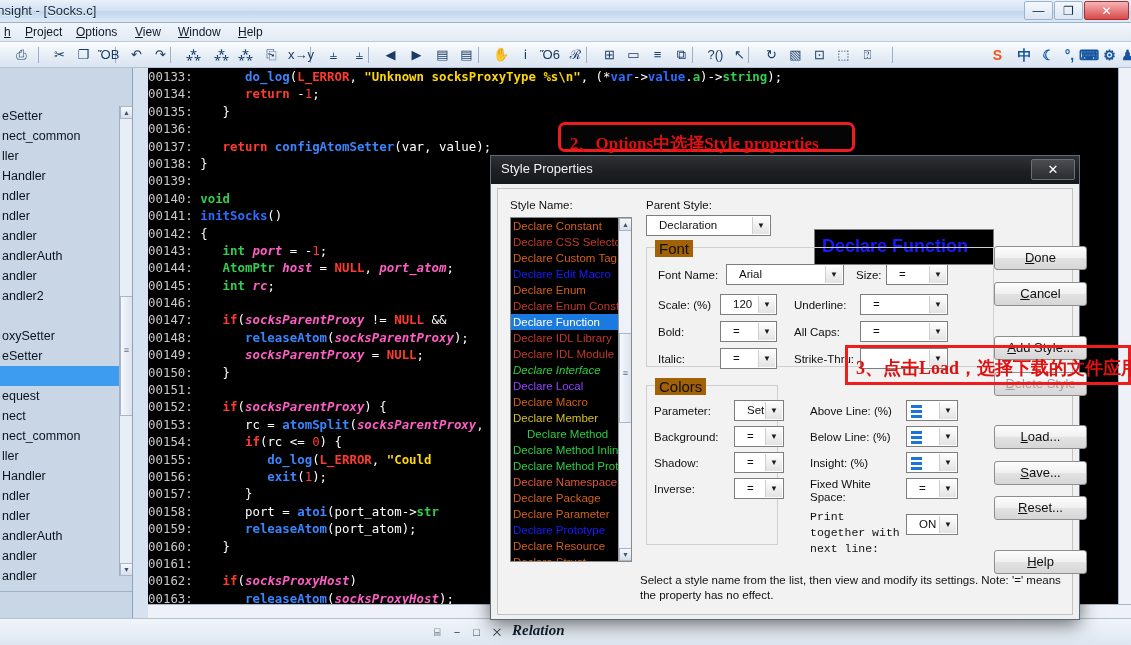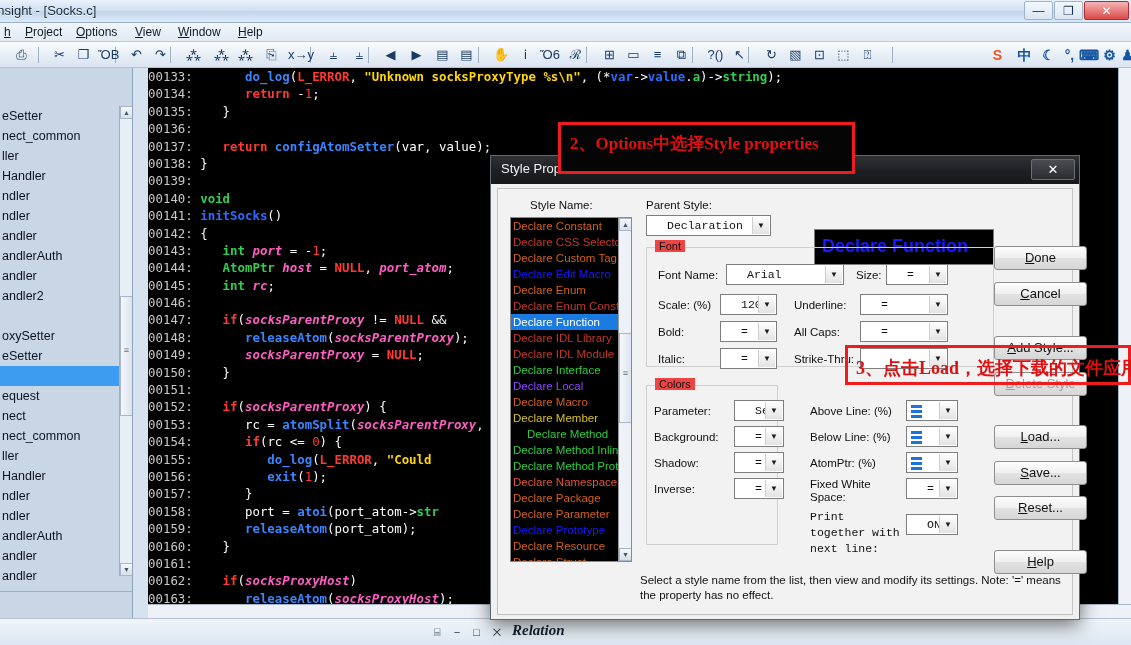--- a/index.html
+++ b/index.html
@@ -225,21 +225,21 @@
   .sl-scroll .thumb::after {
     content: "≡"; position: absolute; left: 0; right: 0; top: 34px;
     text-align: center; font-size: 9px; color: #5c6e84;
   }
 
   .combo {
     position: absolute; height: 21px;
     background: #fff; border: 1px solid #7e7e7e;
     font-size: 11.5px; color: #101010;
   }
-  .combo .val { position: absolute; left: 20px; top: 3px; white-space: nowrap; font-family: Liberation Mono, monospace; }
+  .combo .val { position: absolute; left: 12px; top: 3px; white-space: nowrap; }
   .combo .arw {
     position: absolute; right: 1px; top: 1px; width: 17px; height: 17px;
     background: linear-gradient(to bottom,#fdfdfd,#e3e3e3);
     border-left: 1px solid #cfcfcf;
     font-size: 8px; text-align: center; line-height: 17px; color: #1a1a1a;
   }
   .combo .colorbar {
     position: absolute; left: 4px; top: 4px; width: 11px; height: 13px;
     background: repeating-linear-gradient(to bottom,#1b74d8 0 3px,#ffffff 3px 5px);
   }
@@ -253,22 +253,22 @@
     font-size: 18px; font-weight: bold; color: #1a1aff;
     font-family: "Liberation Sans", sans-serif;
   }
 
   .grp {
     position: absolute;
     border: 1px solid #cfcfcf;
   }
   .grp > .cap {
     position: absolute; left: 8px; top: -8px;
-    background: #ef4444; padding: 0 4px;
-    font-size: 11px; color: #101010;
+    background: #a16207; padding: 0 4px;
+    font-size: 15px; color: #101010;
   }
 
   .btn {
     position: absolute; width: 93px; height: 24px;
     background: linear-gradient(to bottom,#fdfdfd 0%,#f0f0f0 48%,#e2e2e2 52%,#d6d6d6 100%);
     border: 1px solid #8e8e8e; border-radius: 3px;
     font-size: 13px; color: #101010;
     text-align: center; line-height: 22px;
   }
   .btn u { text-decoration: underline; }
@@ -287,21 +287,21 @@
     border: 3px solid #ee1c1c;
     box-sizing: border-box;
   }
   .anno .txt {
     position: absolute; white-space: nowrap;
     color: #e01010; font-weight: bold;
     font-family: "Liberation Serif", serif;
   }
   #anno1 { left: 63px; top: 57px; width: 196px; height: 38px; }
   #anno1 .txt { left: 12px; top: 6px; font-size: 17px; }
-  #anno2 { left: 558px; top: 122px; width: 297px; height: 52px; background: #050505; }
+  #anno2 { left: 558px; top: 122px; width: 297px; height: 30px; background: #050505; border-radius: 7px; }
   #anno2 .txt { left: 9px; top: 7px; font-size: 17px; }
   #anno3 { left: 845px; top: 345px; width: 286px; height: 40px; padding-left: 24px; }
   #anno3 .txt { left: 8px; top: 8px; font-size: 18px; }
 </style>
 </head>
 <body>
 
 <div id="root">
   <div class="app-window">
 
@@ -423,33 +423,33 @@
   </div>
 
   <div class="dialog">
     <div class="dlg-title">
       <div class="t">Style Properties</div>
       <div class="dlg-close">✕</div>
     </div>
 
     <div class="dlg-body">
 
-      <div class="lbl" style="left:12px; top:10px;margin-left:20px;">Style Name:</div>
+      <div class="lbl" style="left:12px; top:10px;">Style Name:</div>
       <div class="stylelist">
         <div id="sl-items" style="position:absolute;left:0;top:0;width:108px;">
             <div class="sl-item" style="color: rgb(210, 96, 26);">Declare Constant</div>
             <div class="sl-item" style="color: rgb(192, 57, 43);">Declare CSS Selector</div>
             <div class="sl-item" style="color: rgb(210, 96, 26);">Declare Custom Tag</div>
             <div class="sl-item" style="color: rgb(26, 26, 255);">Declare Edit Macro</div>
             <div class="sl-item" style="color: rgb(210, 96, 26);">Declare Enum</div>
             <div class="sl-item" style="color: rgb(192, 57, 43);">Declare Enum Const</div>
             <div class="sl-item sel" style="color: rgb(26, 26, 255);">Declare Function</div>
             <div class="sl-item" style="color: rgb(192, 57, 43);">Declare IDL Library</div>
             <div class="sl-item" style="color: rgb(192, 57, 43);">Declare IDL Module</div>
-            <div class="sl-item" style="color: rgb(46, 204, 64);">Declare Interface</div>
+            <div class="sl-item" style="color: rgb(46, 204, 64); font-style: italic;">Declare Interface</div>
             <div class="sl-item" style="color: rgb(142, 68, 255);">Declare Local</div>
             <div class="sl-item" style="color: rgb(210, 96, 26);">Declare Macro</div>
             <div class="sl-item" style="color: rgb(212, 192, 32);">Declare Member</div>
             <div class="sl-item" style="color: rgb(46, 204, 64); padding-left: 16px;">Declare Method</div>
             <div class="sl-item" style="color: rgb(46, 204, 64);">Declare Method Inline</div>
             <div class="sl-item" style="color: rgb(46, 204, 64);">Declare Method Proto</div>
             <div class="sl-item" style="color: rgb(224, 85, 58);">Declare Namespace</div>
             <div class="sl-item" style="color: rgb(210, 96, 26);">Declare Package</div>
             <div class="sl-item" style="color: rgb(210, 96, 26);">Declare Parameter</div>
             <div class="sl-item" style="color: rgb(26, 26, 255);">Declare Prototype</div>
@@ -547,21 +547,21 @@
       <div class="lbl" style="left:312px; top:216px;">Above Line: (%)</div>
       <div class="combo" style="left:408px; top:211px; width:52px;">
         <span class="colorbar"></span>
         <span class="arw">▼</span>
       </div>
       <div class="lbl" style="left:312px; top:242px;">Below Line: (%)</div>
       <div class="combo" style="left:408px; top:237px; width:52px;">
         <span class="colorbar"></span>
         <span class="arw">▼</span>
       </div>
-      <div class="lbl" style="left:312px; top:268px;">AtomPtr: (%)</div>
+      <div class="lbl" style="left:312px; top:268px;">Insight: (%)</div>
       <div class="combo" style="left:408px; top:263px; width:52px;">
         <span class="colorbar"></span>
         <span class="arw">▼</span>
       </div>
       <div class="lbl" style="left:312px; top:289px; width:92px; white-space:normal; line-height:13px;">Fixed White Space:</div>
       <div class="combo" style="left:408px; top:289px; width:52px;">
         <span class="val">=</span>
         <span class="arw">▼</span>
       </div>
       <div class="lbl" style="left:312px; top:320px; width:92px; white-space:normal; line-height:16px;font-family:Liberation Mono, monospace;">Print together with next line:</div>

